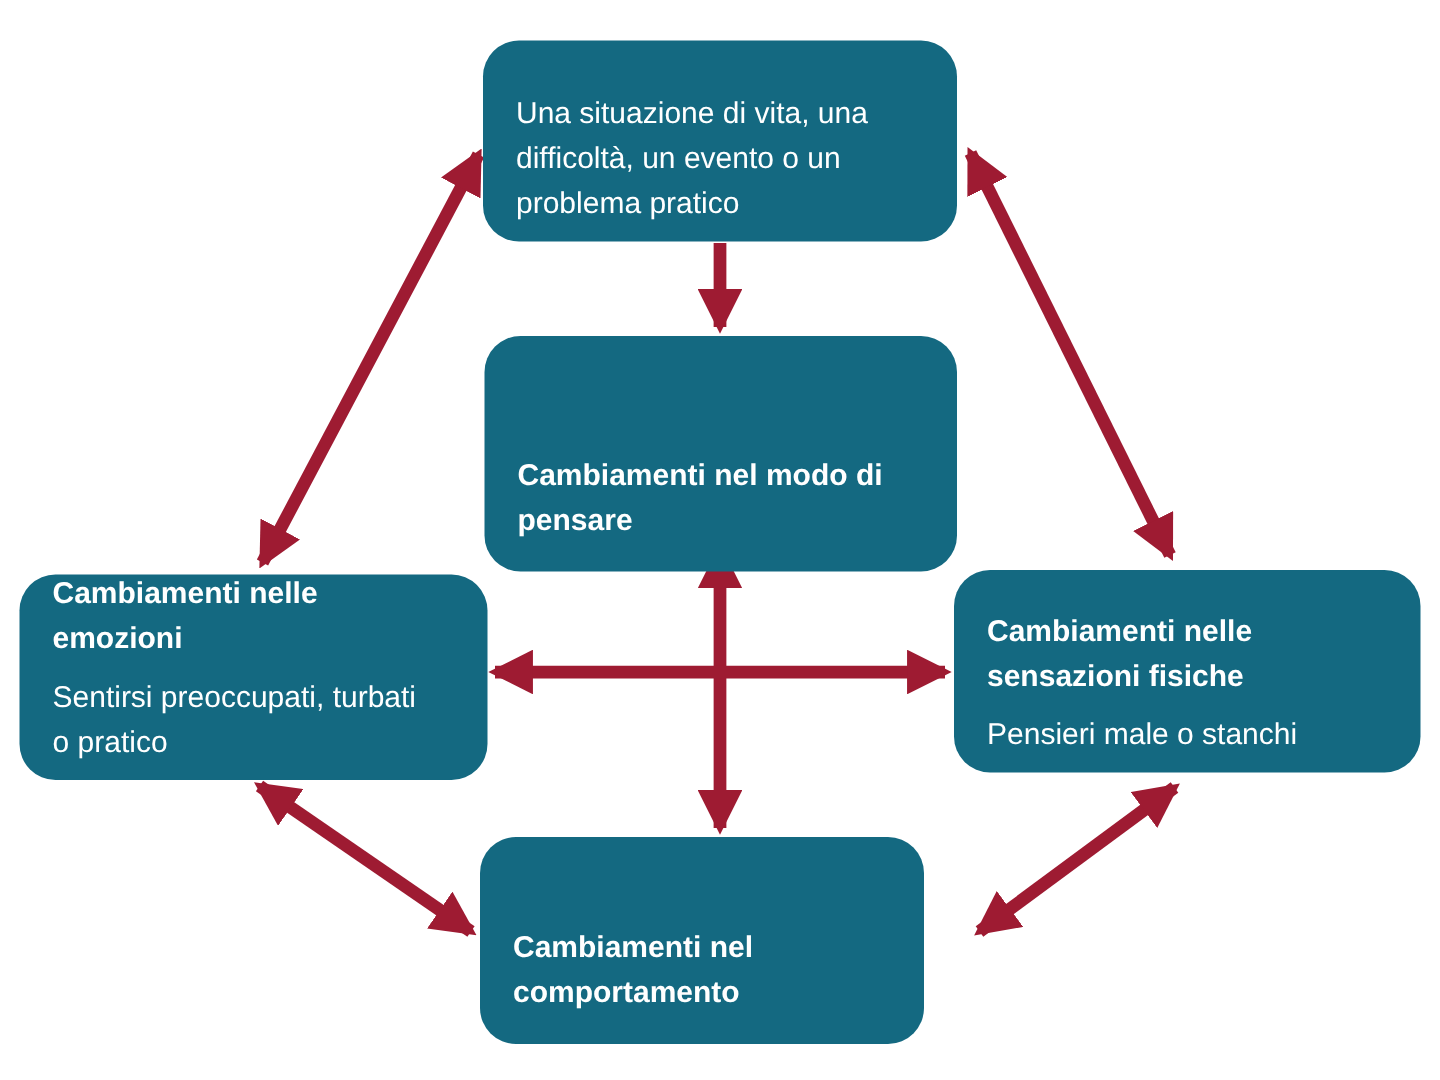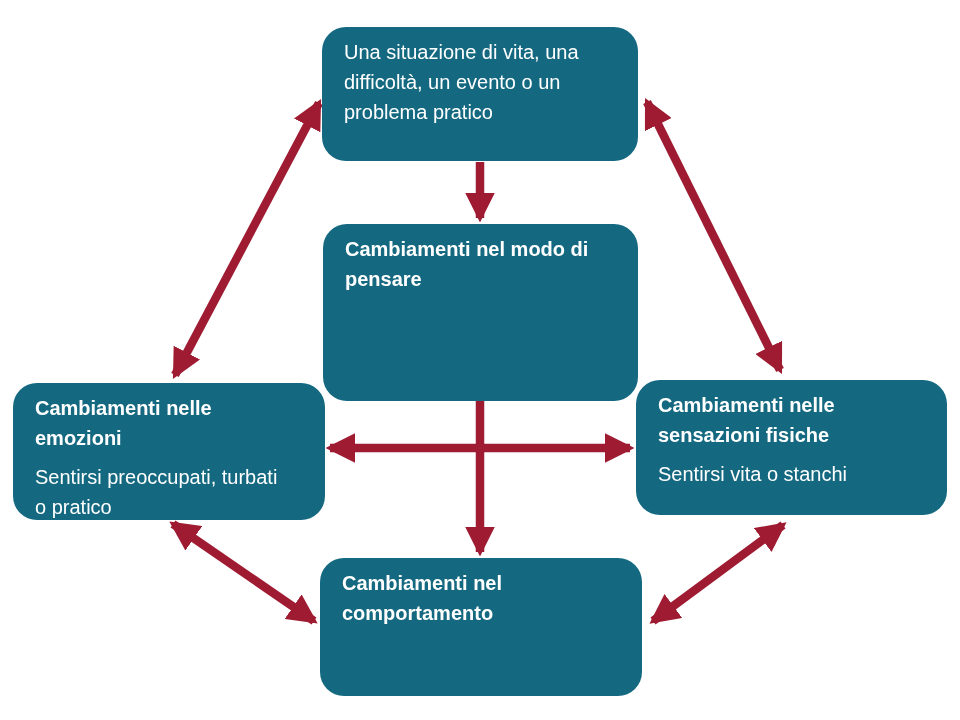--- a/index.html
+++ b/index.html
@@ -18,41 +18,41 @@
     font-family: "Liberation Sans", "DejaVu Sans", sans-serif;
     overflow: hidden;
   }
   .node {
     position: absolute;
     background: var(--node-fill);
     color: var(--node-text);
     border-radius: 24px;
     display: flex;
     flex-direction: column;
-    justify-content: flex-start;
+    justify-content: flex-end;
     padding: 10px 22px;
   }
   .node .title {
     font-weight: bold;
     font-size: 20px;
     line-height: 30px;
     white-space: pre-line;
     margin-bottom: 9px;
   }
   .node .body {
     font-weight: normal;
     font-size: 20px;
     line-height: 30px;
     white-space: pre-line;
   }
   .node-situation { left: 322px; top: 27px;  width: 316px; height: 134px; }
-  .node-thoughts  { left: 323px; top: 224px; width: 315px; height: 177px; }
+  .node-thoughts  { left: 323px; top: 224px; width: 315px; height: 157px; }
   .node-emotions  { left: 13px;  top: 383px; width: 312px; height: 137px; }
   .node-physical  { left: 636px; top: 380px; width: 311px; height: 135px; }
-  .node-behavior  { left: 320px; top: 558px; width: 322px; height: 138px; }
+  .node-behavior  { left: 320px; top: 558px; width: 296px; height: 138px; }
 
   .arrow-layer {
     position: absolute;
     left: 0; top: 0;
     width: 960px; height: 720px;
     pointer-events: none;
   }
   .arrow-layer line { stroke: var(--arrow); stroke-width: 8.5; }
   .arrow-layer marker path { fill: var(--arrow); }
 </style>
@@ -90,21 +90,21 @@
   <div class="node node-emotions">
     <div class="title">Cambiamenti nelle
 emozioni</div>
     <div class="body">Sentirsi preoccupati, turbati
 o pratico</div>
   </div>
 
   <div class="node node-physical">
     <div class="title">Cambiamenti nelle
 sensazioni fisiche</div>
-    <div class="body">Sentirsi vita o stanchi</div>
+    <div class="body">Pensieri male o stanchi</div>
   </div>
 
   <div class="node node-behavior">
     <div class="title">Cambiamenti nel
 comportamento</div>
   </div>
 
 </div>
 
 </body></html>

